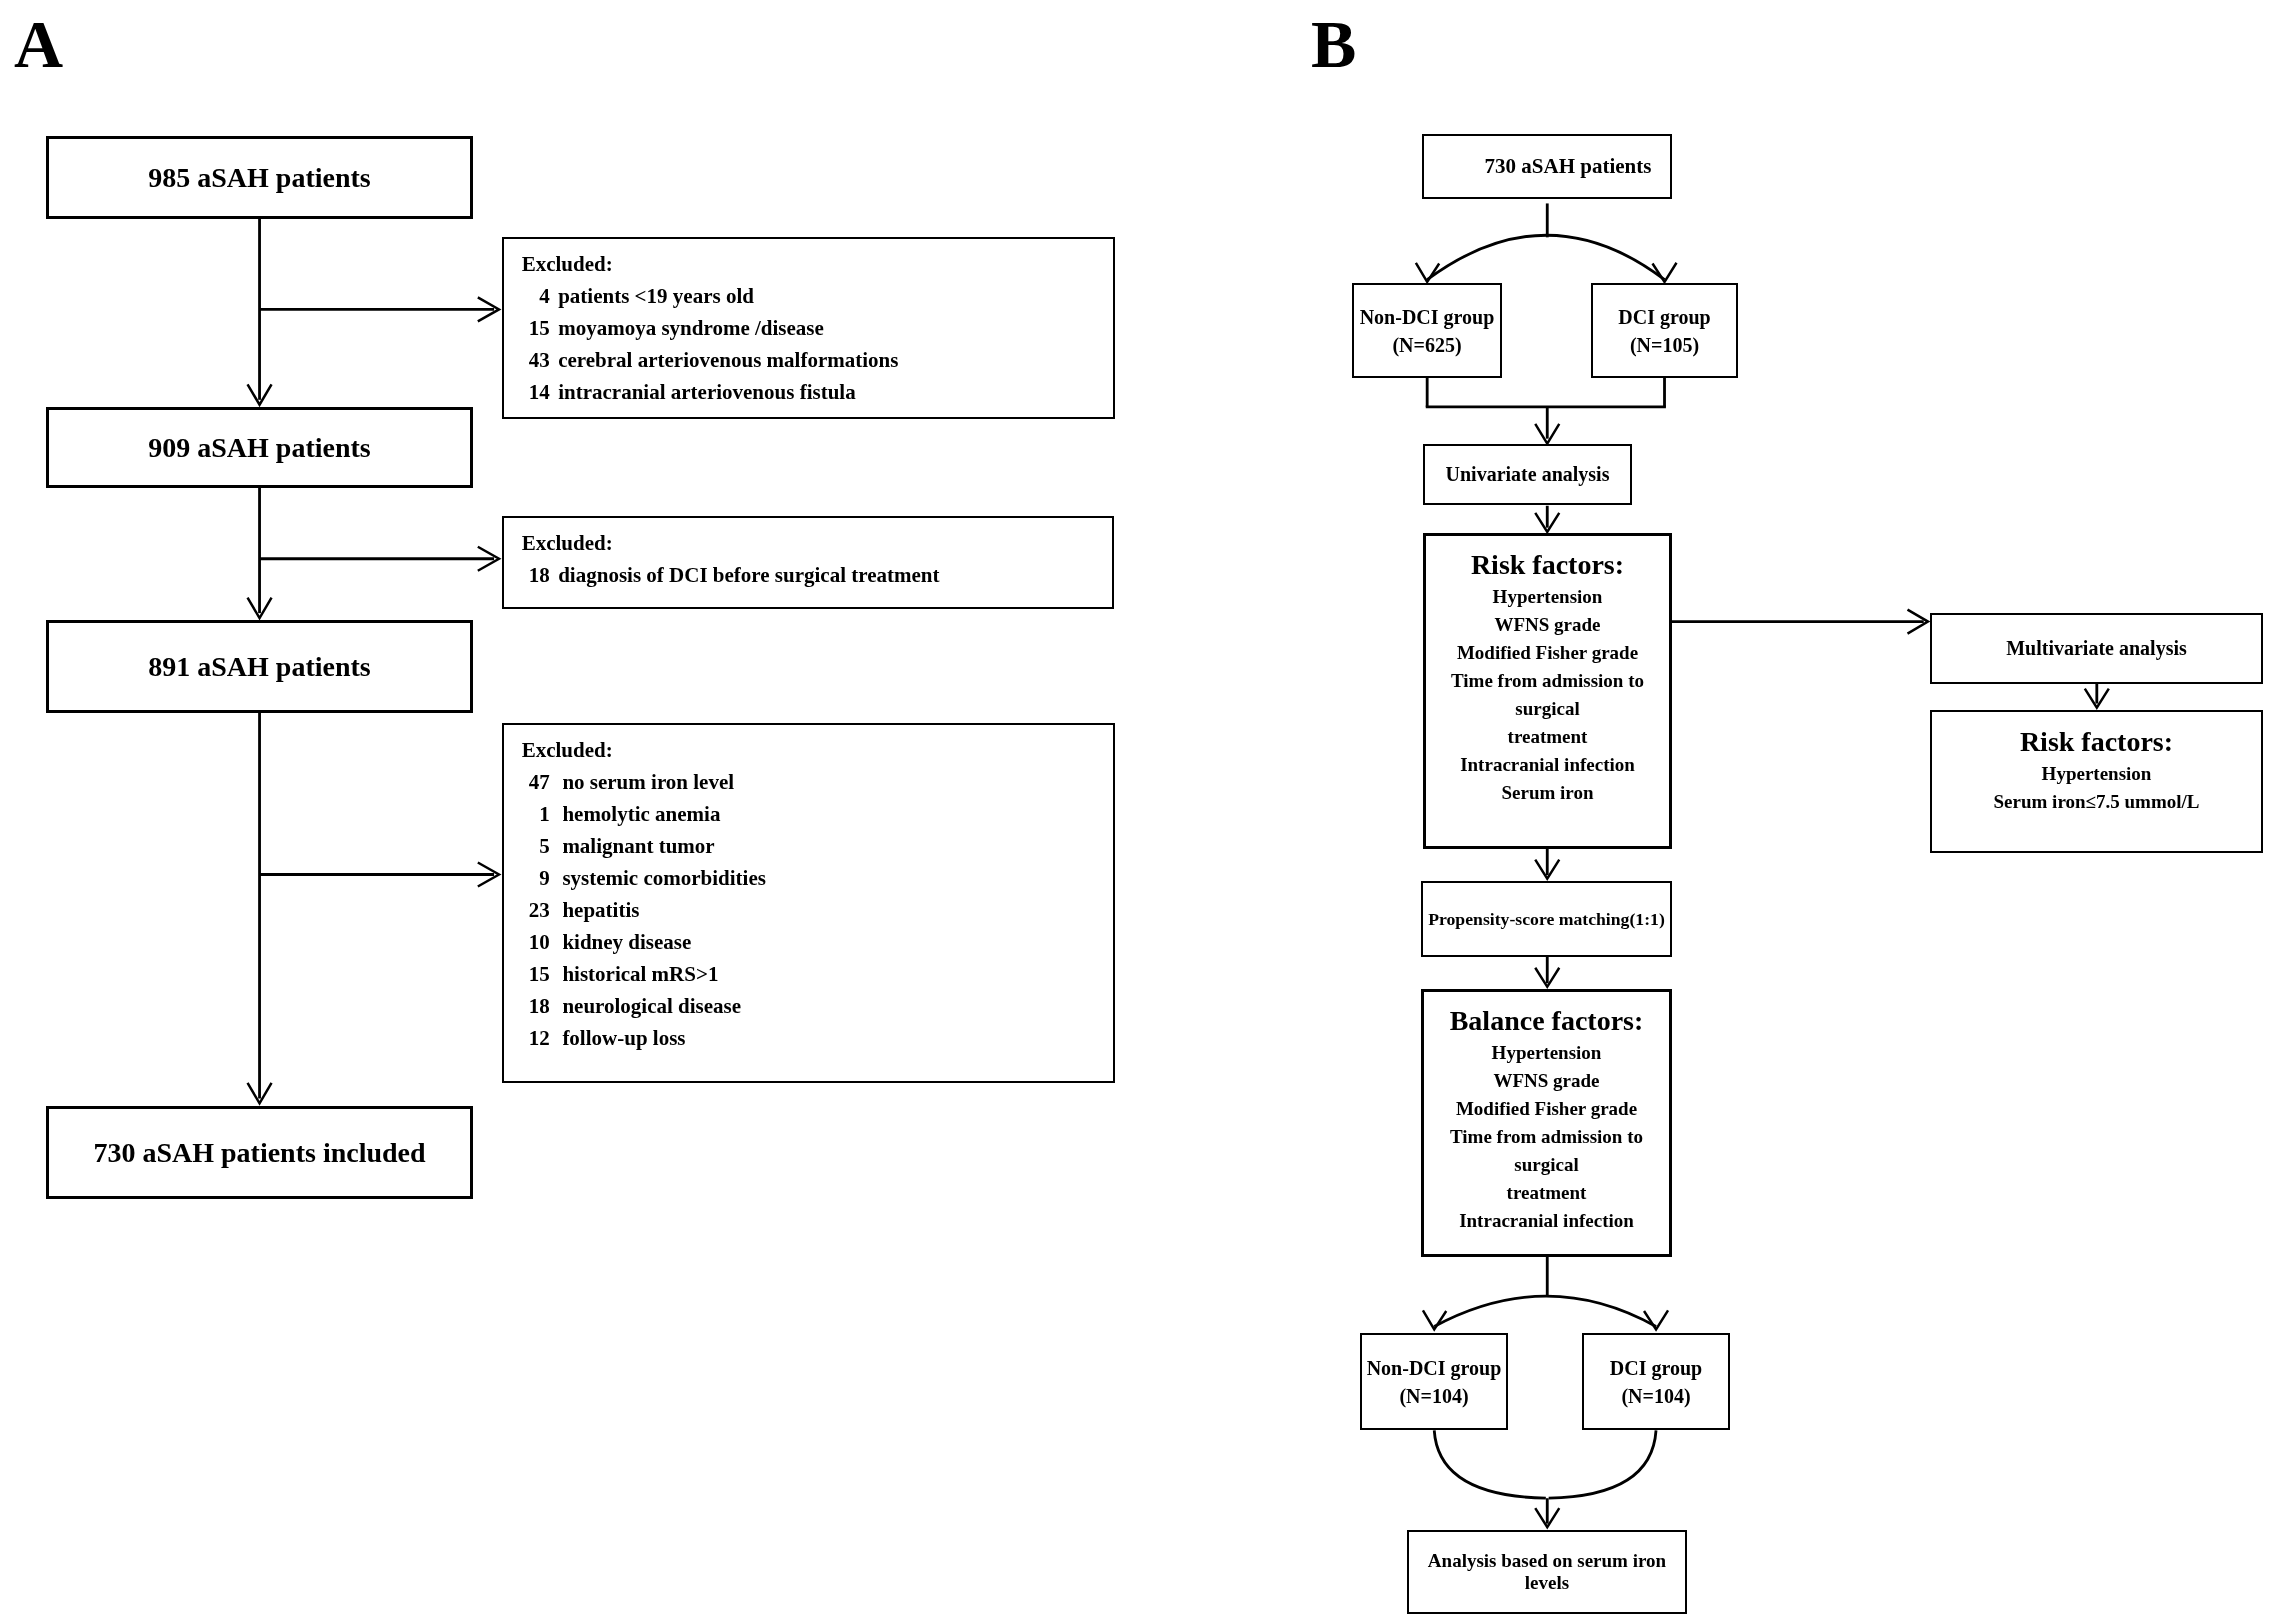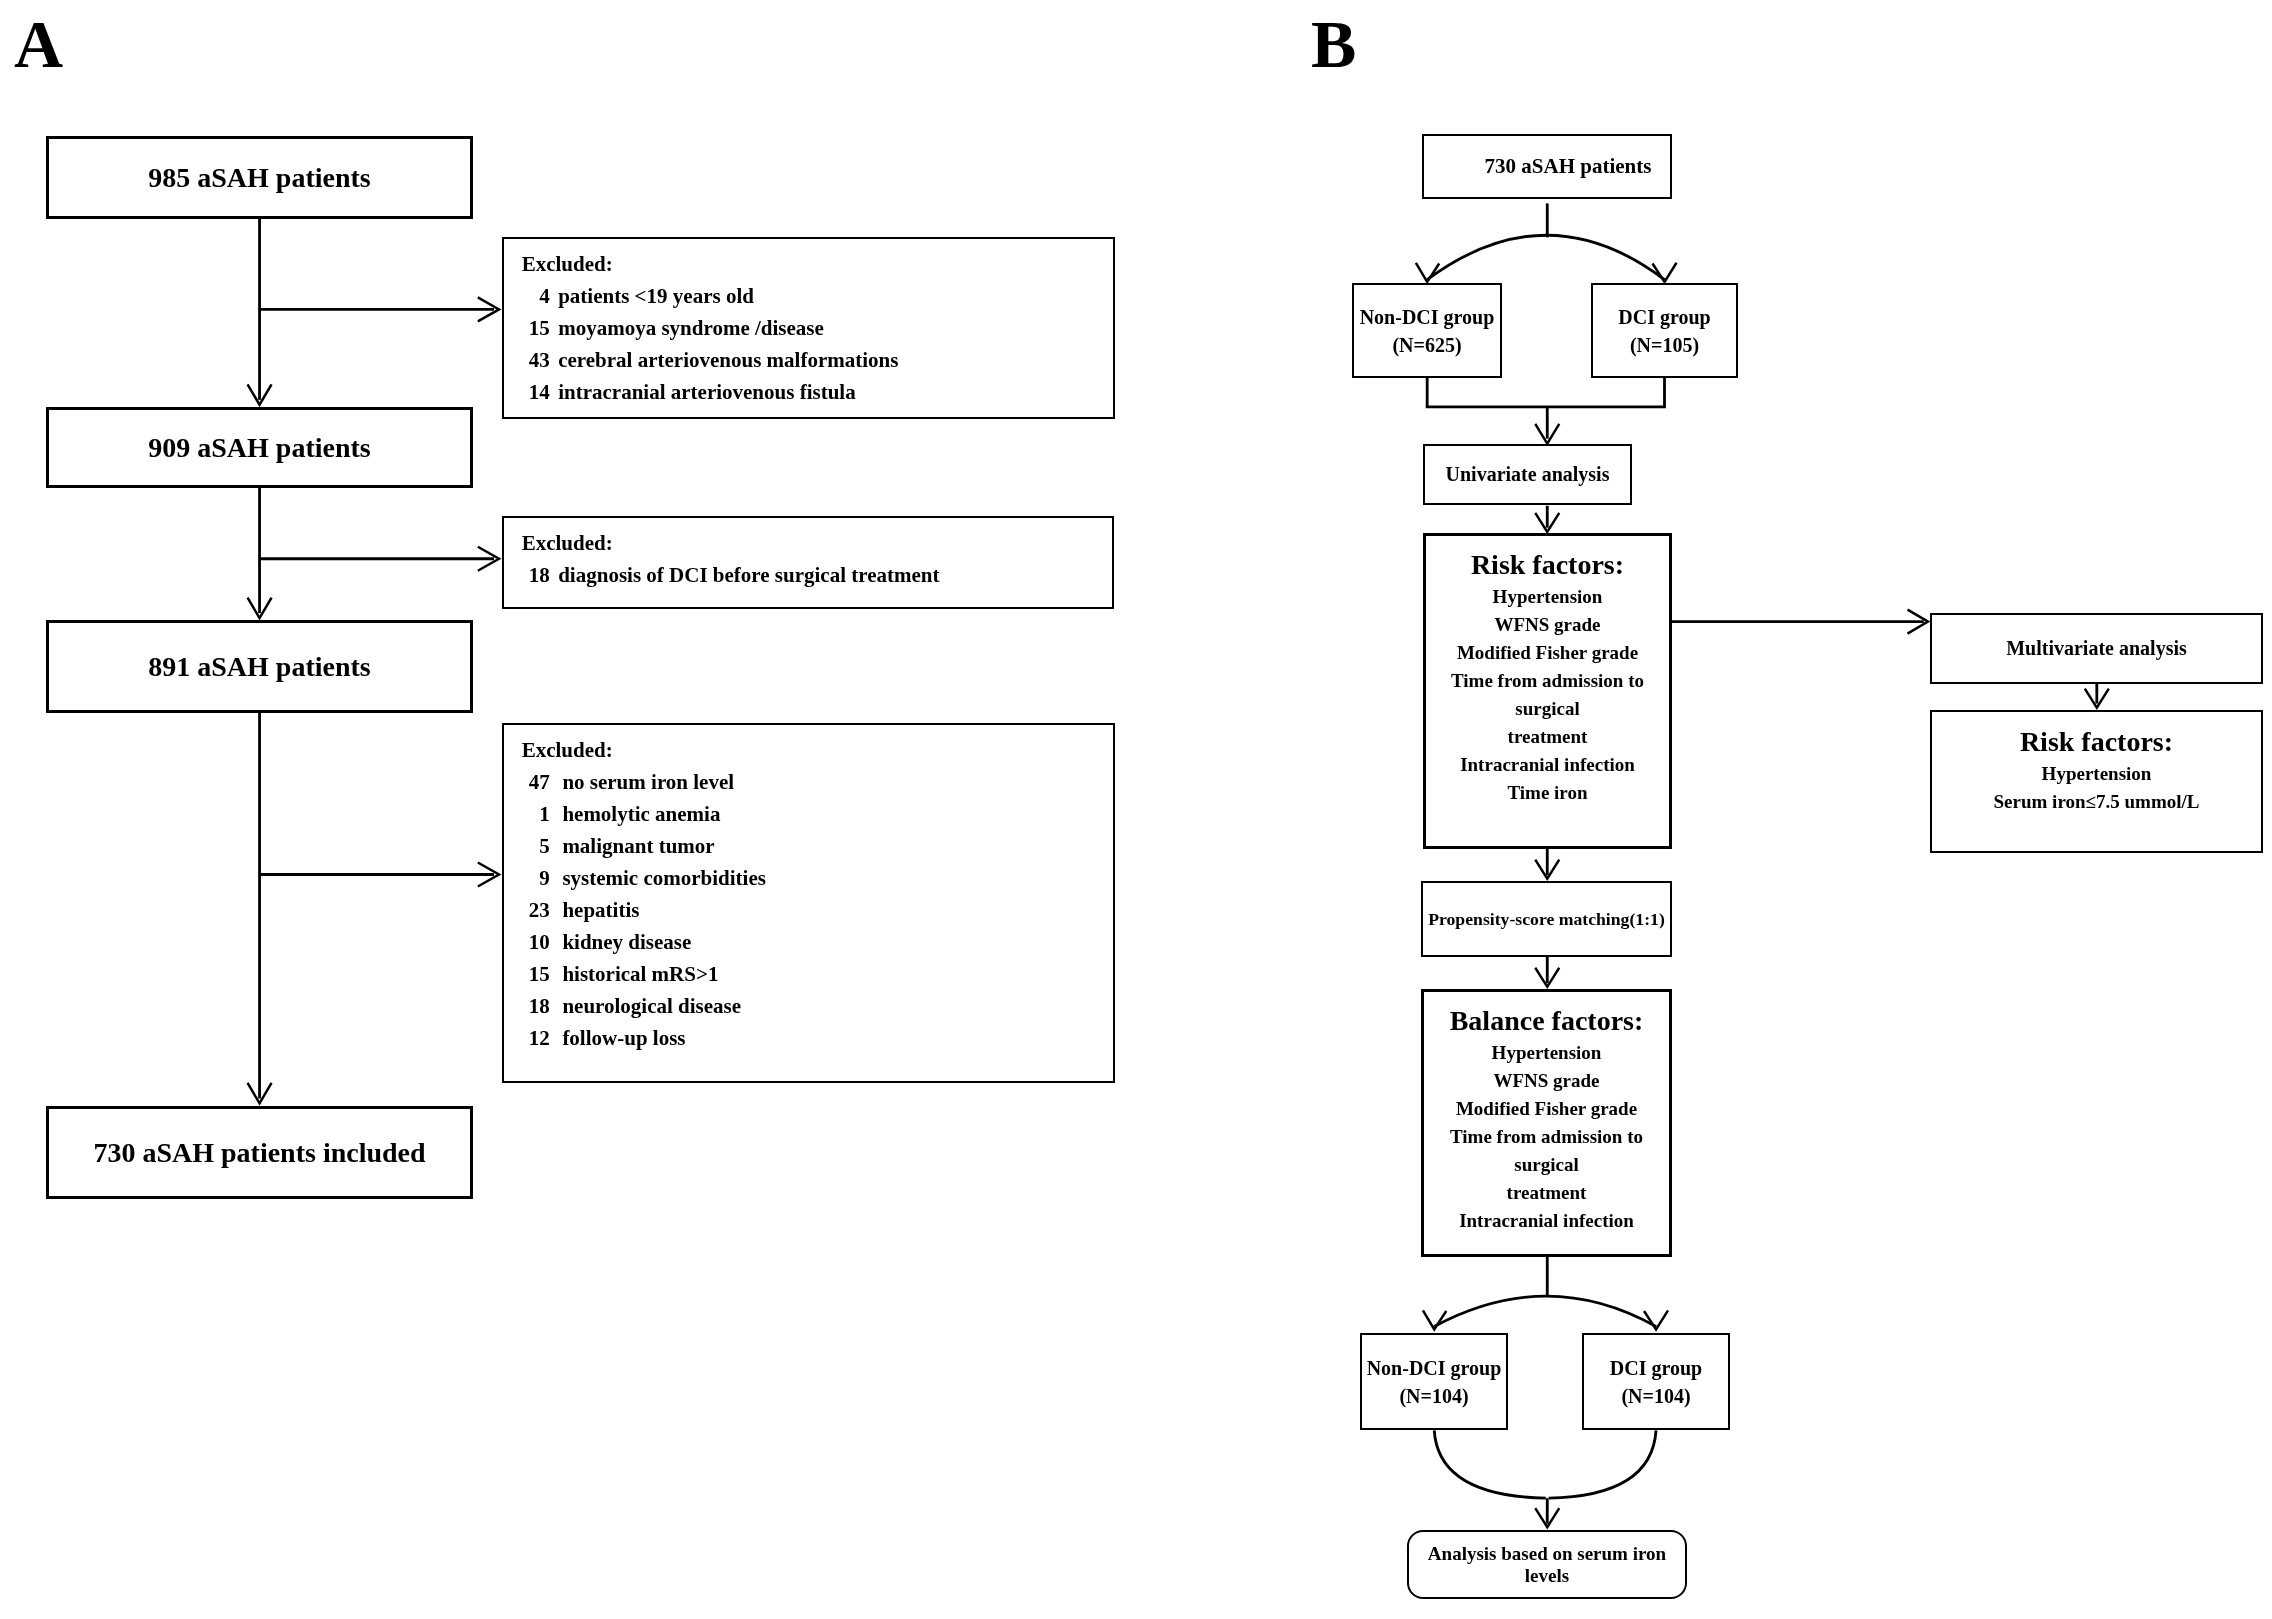--- a/index.html
+++ b/index.html
@@ -225,21 +225,21 @@
   </div>
 
   <div class="bigbox" style="left:1423px;top:533px;width:249px;height:316px;">
     <div class="bb-title">Risk factors:</div>
     <div class="bb-line">Hypertension</div>
     <div class="bb-line">WFNS grade</div>
     <div class="bb-line">Modified Fisher grade</div>
     <div class="bb-line">Time from admission to surgical</div>
     <div class="bb-line">treatment</div>
     <div class="bb-line">Intracranial infection</div>
-    <div class="bb-line">Time iron</div>
+    <div class="bb-line">Serum iron</div>
   </div>
 
   <div class="fbox thin" style="left:1930px;top:613px;width:333px;height:71px;font-size:20px;">
     <span>Multivariate analysis</span>
   </div>
 
   <div class="bigbox thin" style="left:1930px;top:710px;width:333px;height:143px;border-width:2.8px;padding-top:11.3px;">
     <div class="bb-title">Risk factors:</div>
     <div class="bb-line">Hypertension</div>
     <div class="bb-line">Serum iron≤7.5 ummol/L</div>
@@ -266,18 +266,18 @@
     </div>
   </div>
 
   <div class="fbox thin bbox" style="left:1582px;top:1333px;width:148px;height:97px;">
     <div class="stack">
       <div>DCI group</div>
       <div>(N=104)</div>
     </div>
   </div>
 
-  <div class="fbox thin" style="left:1407px;top:1530px;width:280px;height:69px;font-size:19px;border-radius:16px;">
+  <div class="fbox thin" style="left:1407px;top:1530px;width:280px;height:84px;font-size:19px;">
     <span>Analysis based on serum iron levels</span>
   </div>
 
 </div>
 
 
 </body></html>

